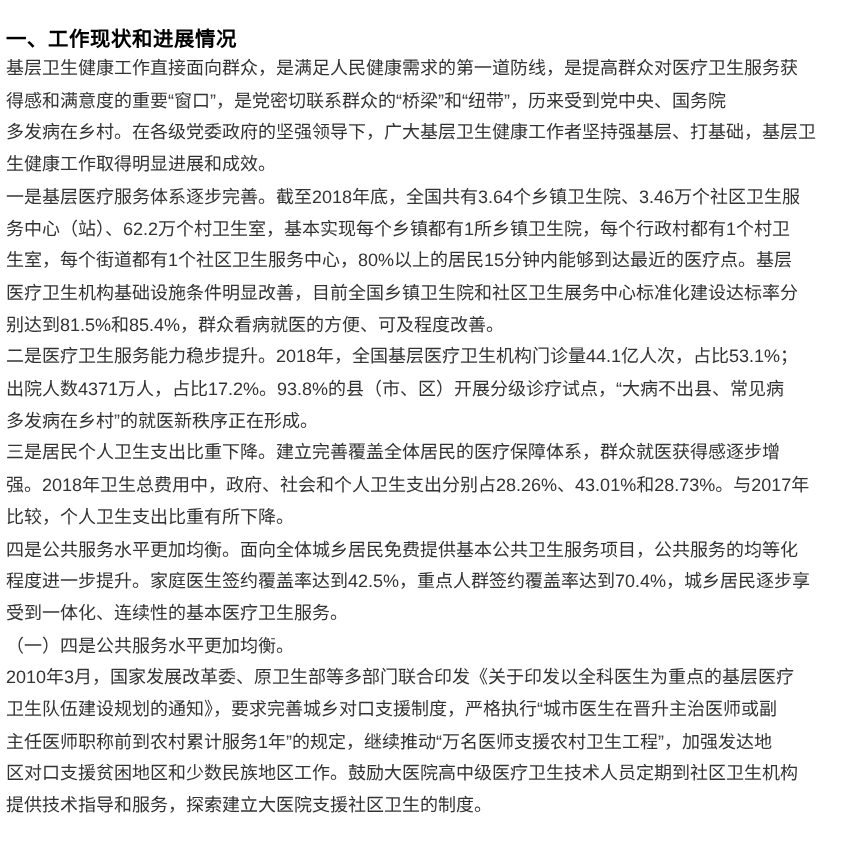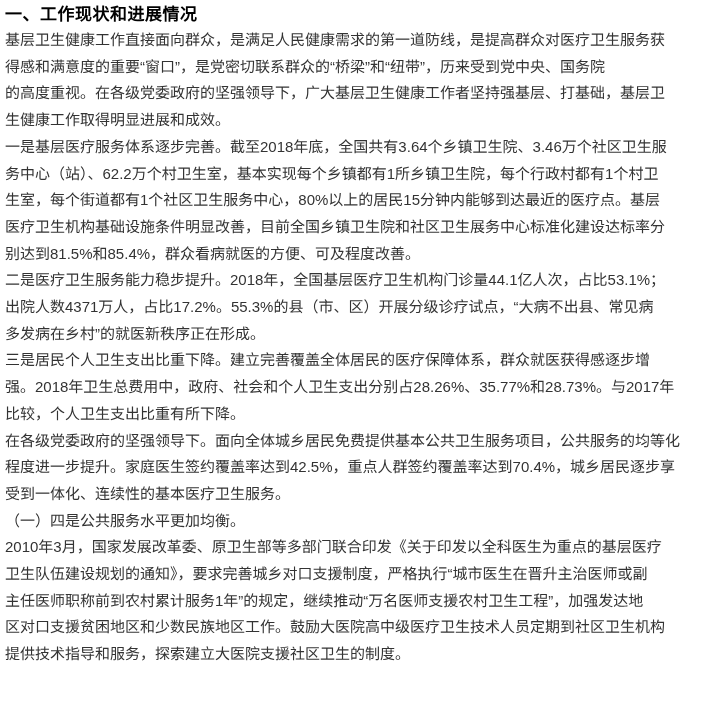--- a/index.html
+++ b/index.html
@@ -12,21 +12,21 @@
     padding: 0;
   }
   body {
     width: 722px;
     height: 723px;
     background: var(--bg);
     overflow: hidden;
     font-family: "Liberation Sans", sans-serif;
   }
   .doc {
-    padding: 2px 4px 0 5px;
+    padding: 20px 4px 0 5px;
     box-sizing: border-box;
     width: 692px;
   }
   .hd {
     margin: 0;
     font-size: 17px;
     font-weight: bold;
     color: var(--heading-color);
     line-height: 25px;
     white-space: pre;
@@ -42,38 +42,38 @@
   }
 </style>
 </head>
 <body>
 
 <div class="doc">
   <h2 class="hd">一、工作现状和进展情况</h2>
 
   <p class="para">基层卫生健康工作直接面向群众，是满足人民健康需求的第一道防线，是提高群众对医疗卫生服务获
 得感和满意度的重要“窗口”，是党密切联系群众的“桥梁”和“纽带”，历来受到党中央、国务院
-的高度重视。在各级党委政府的坚强领导下，广大基层卫生健康工作者坚持强基层、打基础，基层卫
+多发病在乡村。在各级党委政府的坚强领导下，广大基层卫生健康工作者坚持强基层、打基础，基层卫
 生健康工作取得明显进展和成效。</p>
 
   <p class="para">一是基层医疗服务体系逐步完善。截至2018年底，全国共有3.64个乡镇卫生院、3.46万个社区卫生服
 务中心（站）、62.2万个村卫生室，基本实现每个乡镇都有1所乡镇卫生院，每个行政村都有1个村卫
 生室，每个街道都有1个社区卫生服务中心，80%以上的居民15分钟内能够到达最近的医疗点。基层
 医疗卫生机构基础设施条件明显改善，目前全国乡镇卫生院和社区卫生展务中心标准化建设达标率分
 别达到81.5%和85.4%，群众看病就医的方便、可及程度改善。</p>
 
   <p class="para">二是医疗卫生服务能力稳步提升。2018年，全国基层医疗卫生机构门诊量44.1亿人次，占比53.1%；
-出院人数4371万人，占比17.2%。55.3%的县（市、区）开展分级诊疗试点，“大病不出县、常见病
+出院人数4371万人，占比17.2%。93.8%的县（市、区）开展分级诊疗试点，“大病不出县、常见病
 多发病在乡村”的就医新秩序正在形成。</p>
 
   <p class="para">三是居民个人卫生支出比重下降。建立完善覆盖全体居民的医疗保障体系，群众就医获得感逐步增
-强。2018年卫生总费用中，政府、社会和个人卫生支出分别占28.26%、35.77%和28.73%。与2017年
+强。2018年卫生总费用中，政府、社会和个人卫生支出分别占28.26%、43.01%和28.73%。与2017年
 比较，个人卫生支出比重有所下降。</p>
 
-  <p class="para">在各级党委政府的坚强领导下。面向全体城乡居民免费提供基本公共卫生服务项目，公共服务的均等化
+  <p class="para">四是公共服务水平更加均衡。面向全体城乡居民免费提供基本公共卫生服务项目，公共服务的均等化
 程度进一步提升。家庭医生签约覆盖率达到42.5%，重点人群签约覆盖率达到70.4%，城乡居民逐步享
 受到一体化、连续性的基本医疗卫生服务。</p>
 
 
   <p class="para">（一）四是公共服务水平更加均衡。</p>
 
   <p class="para">2010年3月，国家发展改革委、原卫生部等多部门联合印发《关于印发以全科医生为重点的基层医疗
 卫生队伍建设规划的通知》，要求完善城乡对口支援制度，严格执行“城市医生在晋升主治医师或副
 主任医师职称前到农村累计服务1年”的规定，继续推动“万名医师支援农村卫生工程”，加强发达地
 区对口支援贫困地区和少数民族地区工作。鼓励大医院高中级医疗卫生技术人员定期到社区卫生机构

